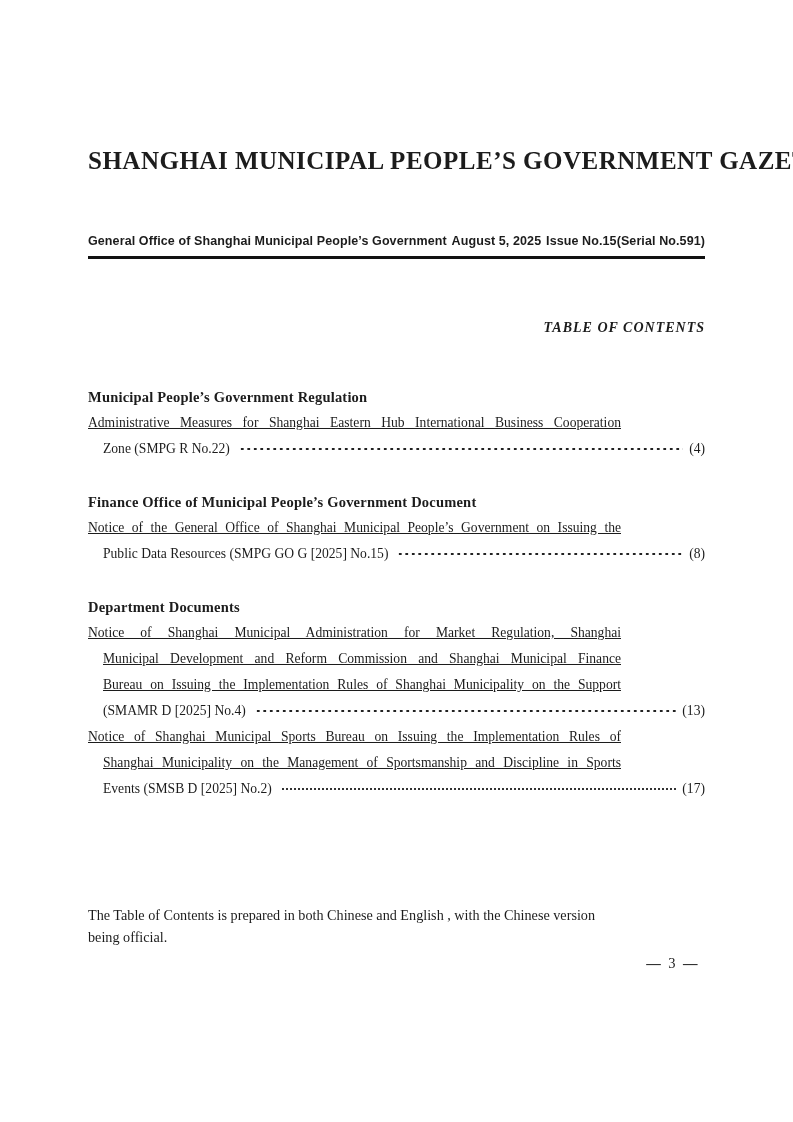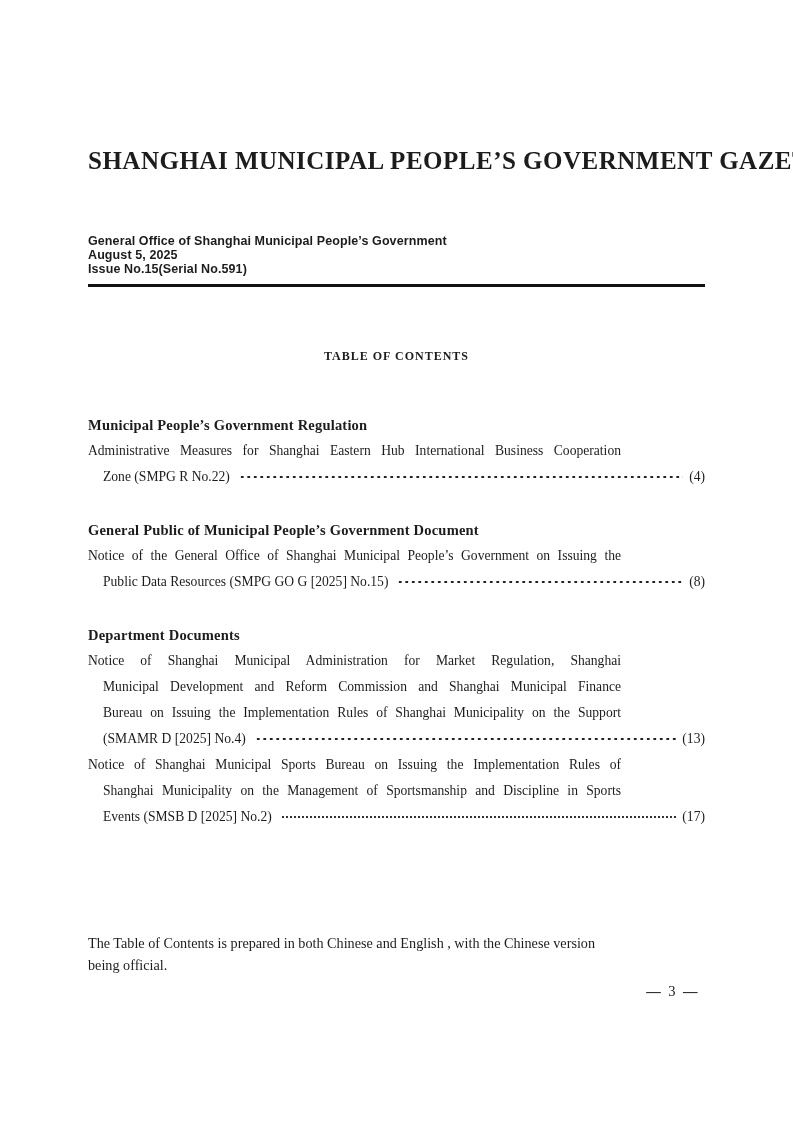--- a/index.html
+++ b/index.html
@@ -29,34 +29,34 @@
   .masthead {
     margin-top: 58px;
     display: flex;
     justify-content: space-between;
     align-items: baseline;
     font-family: "Liberation Sans", "DejaVu Sans", sans-serif;
     font-weight: bold;
     font-size: 12.5px;
     letter-spacing: 0.1px;
     white-space: nowrap;
-    flex-direction: column;
   }
   .header-rule {
     margin-top: 8px;
     height: 3px;
     background: #111111;
   }
   .toc-title {
     margin-top: 58px;
-    text-align: center;
+    text-align: right;
     font-weight: bold;
-    font-size: 12px;
+    font-size: 14px;
     letter-spacing: 1px;
     line-height: 22px;
+    font-style: italic;
   }
   .toc-sections {
     margin-top: 45px;
   }
   .section {
     margin-bottom: 27px;
   }
   .section-heading {
     font-weight: bold;
     font-size: 14.5px;
@@ -66,20 +66,21 @@
   .entry {
     font-size: 13.6px;
   }
   .entry-line {
     line-height: 26px;
     text-align: justify;
     text-align-last: justify;
     margin-right: 84px;
     overflow: hidden;
     white-space: normal;
+    text-decoration: underline;
   }
   .cont {
     padding-left: 15px;
   }
   .entry-last {
     display: flex;
     align-items: baseline;
     line-height: 26px;
   }
   .entry-last-text {
@@ -142,21 +143,21 @@
         <div class="entry">
           <div class="entry-line">Administrative Measures for Shanghai Eastern Hub International Business Cooperation</div>
           <div class="entry-last cont">
             <span class="entry-last-text">Zone (SMPG R No.22)</span>
             <span class="leader"></span>
             <span class="page-ref">(4)</span>
           </div>
         </div>
       </div>
       <div class="section">
-        <div class="section-heading">General Public of Municipal People’s Government Document</div>
+        <div class="section-heading">Finance Office of Municipal People’s Government Document</div>
         <div class="entry">
           <div class="entry-line">Notice of the General Office of Shanghai Municipal People’s Government on Issuing the</div>
           <div class="entry-last cont">
             <span class="entry-last-text">Public Data Resources (SMPG GO G [2025] No.15)</span>
             <span class="leader"></span>
             <span class="page-ref">(8)</span>
           </div>
         </div>
       </div>
       <div class="section">

